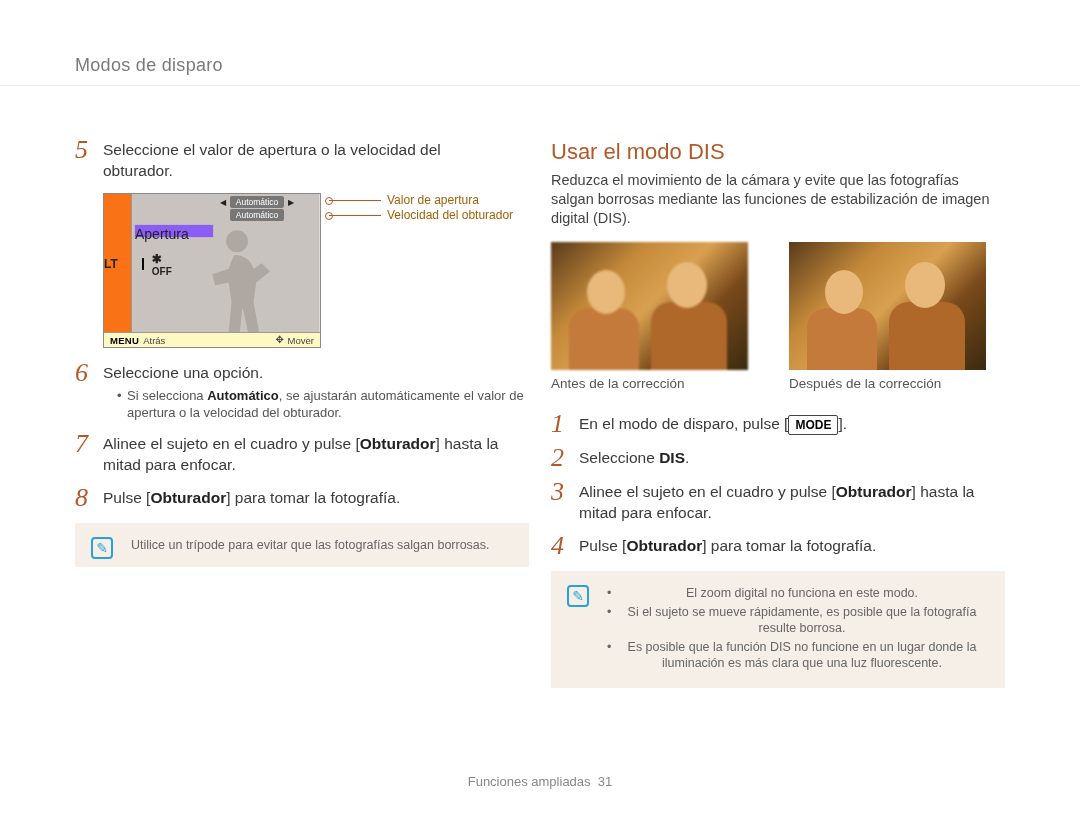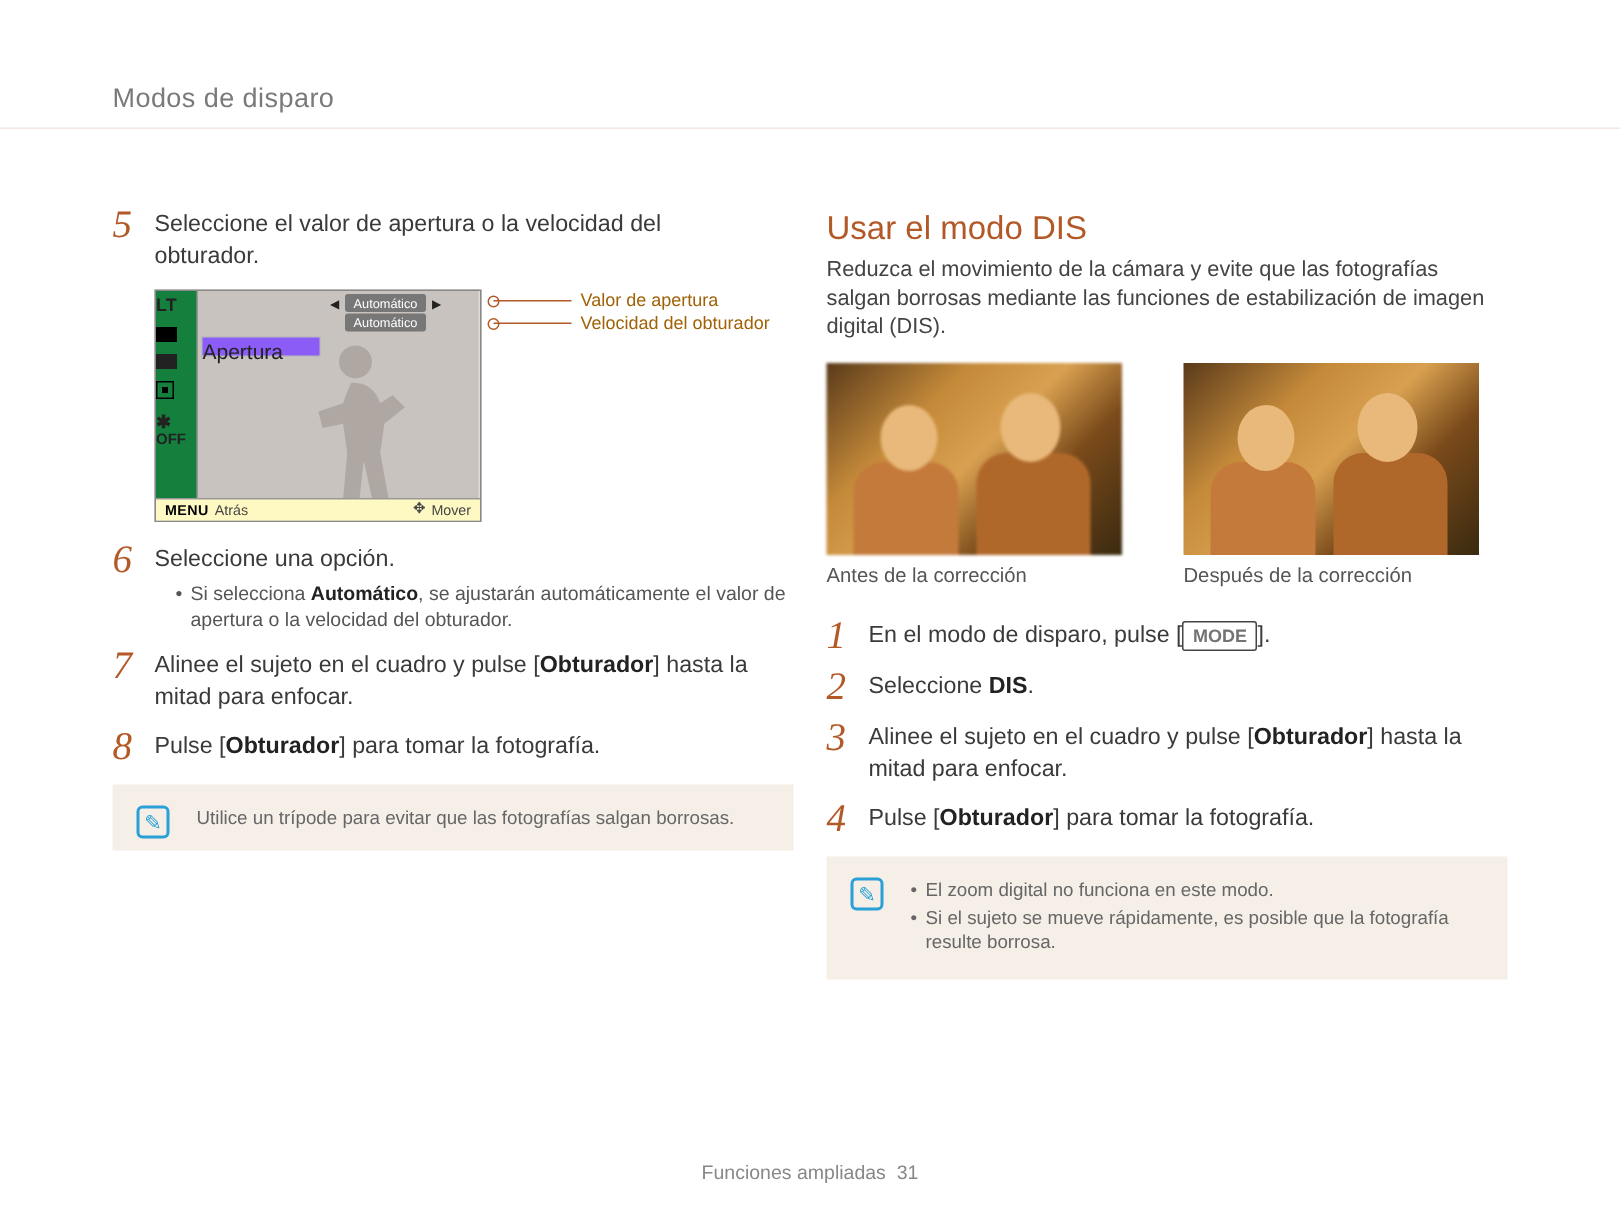--- a/index.html
+++ b/index.html
@@ -24,28 +24,28 @@
   .thumb.blur { filter: blur(1.2px); }
   .blob { position:absolute; border-radius:50%; }
   
   .b-head1{ width:38px;height:44px;background:#e8b97a;left:36px;top:28px;}
   .b-body1{ width:70px;height:80px;background:#c47a3a;left:18px;top:66px;border-radius:20px 20px 0 0;}
   .b-head2{ width:40px;height:46px;background:#e8b97a;left:116px;top:20px;}
   .b-body2{ width:76px;height:88px;background:#b0682a;left:100px;top:60px;border-radius:20px 20px 0 0;}
   .caption { font-size: 13.5px; color: #555; margin-top: 6px; }
   .notebox { background: #f5efe7; padding: 14px 18px 14px 56px; position: relative; margin-top: 14px; font-size: 12.5px; color: #666; line-height: 16px; }
   .notebox .icon { position: absolute; left: 16px; top: 14px; width: 22px; height: 22px; border: 2px solid #2aa0d8; border-radius: 4px; display: flex; align-items: center; justify-content: center; color: #2aa0d8; font-size: 14px; }
-  .notebox ul { list-style: none; }
+  .notebox ul { list-style: none; text-align: center; }
   .notebox ul li { position: relative; padding-left: 10px; margin-bottom: 3px; }
   .notebox ul li::before { content: "•"; position: absolute; left: 0; }
   .single-note { padding-left: 56px; }
   
   .lcd-wrap { display: flex; align-items: flex-start; gap: 8px; margin: 8px 0 14px 28px; }
   .lcd { width: 218px; height: 155px; background: #c9c3bf; border: 1px solid #8a8a8a; position: relative; box-shadow: inset -1px -1px 0 rgba(255,255,255,0.4); }
-  .lcd-side { position: absolute; left: 0; top: 0; bottom: 15px; width: 28px; background: #15803d; border-right: 1px solid #999; display:flex; flex-direction:column; align-items:flex-start; padding-top:2px; gap:8px; font-size:10px; color:#222;}
+  .lcd-side { position: absolute; left: 0; top: 0; bottom: 15px; width: 28px; background: #f97316; border-right: 1px solid #999; display:flex; flex-direction:row; align-items:center; padding-top:2px; gap:8px; font-size:10px; color:#222;}
   .lcd-lt { font-weight:700; font-size:12px;}
   .lcd-ico { width:14px; height:10px; background:#000;}
   .lcd-ico.sq { width:12px;height:12px;border:1px solid #000;background:transparent;position:relative;}
   .lcd-ico.sq::after{content:"";position:absolute;inset:3px;background:#000;}
   .lcd-off { font-size:10px; font-weight:700; }
   .lcd-top { position: absolute; left: 28px; right: 0; top: 0; height: 28px; }
   .pill { position: absolute; height: 12px; background: #777; border-radius: 2px; display:flex;align-items:center;justify-content:center;font-size:8.5px;color:#fff; padding:0 4px;}
   .pill.a { left: 98px; top: 2px; width: 54px; }
   .pill.b { left: 98px; top: 15px; width: 54px; }
   .arrow { position:absolute; font-size:8px; color:#222;}
@@ -55,21 +55,21 @@
   .lcd-bottom { position:absolute; left:0; right:0; bottom:0; height:15px; background:#fef9c3; border-top:1px solid #999; font-size:9.5px; color:#444; display:flex; align-items:center; }
   .lcd-bottom .menu { font-weight:700; color:#000; padding:0 4px 0 6px; letter-spacing:0.3px;}
   .lcd-bottom .sep { flex:1; }
   .lcd-bottom .nav { width:12px;height:12px;position:relative;margin-right:2px; font-size:10px; line-height:12px; text-align:center;}
   .silhouette{ position:absolute; left:88px; bottom:15px; width:90px; height:110px; }
   .silhouette svg{ width:100%; height:100%; opacity:0.55; }
   .legend { font-size: 12px; color: #a16207; line-height: 15px; }
   .legend .row { display:flex; align-items:center; height:15px; }
   .legend .dash { width:52px; height:1px; background:#b35927; margin-right:6px; position:relative;}
   .legend .dash::before{content:"";position:absolute;left:-4px;top:-3px;width:6px;height:6px;border:1px solid #b35927;border-radius:50%;background:transparent;}
-  .keycap { display:inline-block; border:1px solid #444; padding:0 6px; font-size:12px; font-weight:700; border-radius:2px; line-height:18px; color:#737373;}
+  .keycap { display:inline-block; border:1px solid #444; padding:0 6px; font-size:12px; font-weight:700; border-radius:2px; line-height:18px; color:#000000;}
   .footer { position:absolute; bottom:26px; left:0; right:0; text-align:center; font-size:13px; color:#888; }
 </style>
 </head>
 <body>
 
 <div class="page">
   <div class="header">Modos de disparo</div>
   <div class="rule"></div>
 
   <div class="cols">
@@ -210,20 +210,21 @@
         <div class="txt">
           <span>Pulse [</span><b class="bold">Obturador</b><span>] para tomar la fotografía.</span>
         </div>
       </div>
 
       <div class="notebox">
         <span class="icon">✎</span>
         <ul>
           <li>El zoom digital no funciona en este modo.</li>
           <li>Si el sujeto se mueve rápidamente, es posible que la fotografía resulte borrosa.</li>
+          <li>Es posible que la función DIS no funcione en un lugar donde la iluminación es más clara que una luz fluorescente.</li>
         </ul>
       </div>
     </div>
   </div>
 
   <div class="footer">
     <span>Funciones ampliadas</span>&nbsp;&nbsp;<span>31</span>
   </div>
 </div>
 

